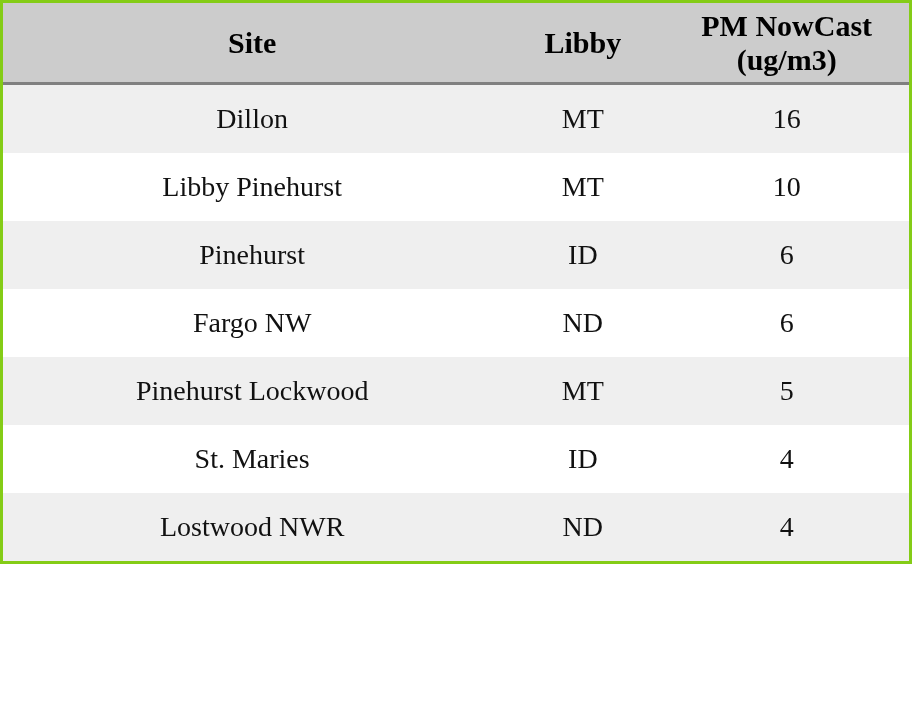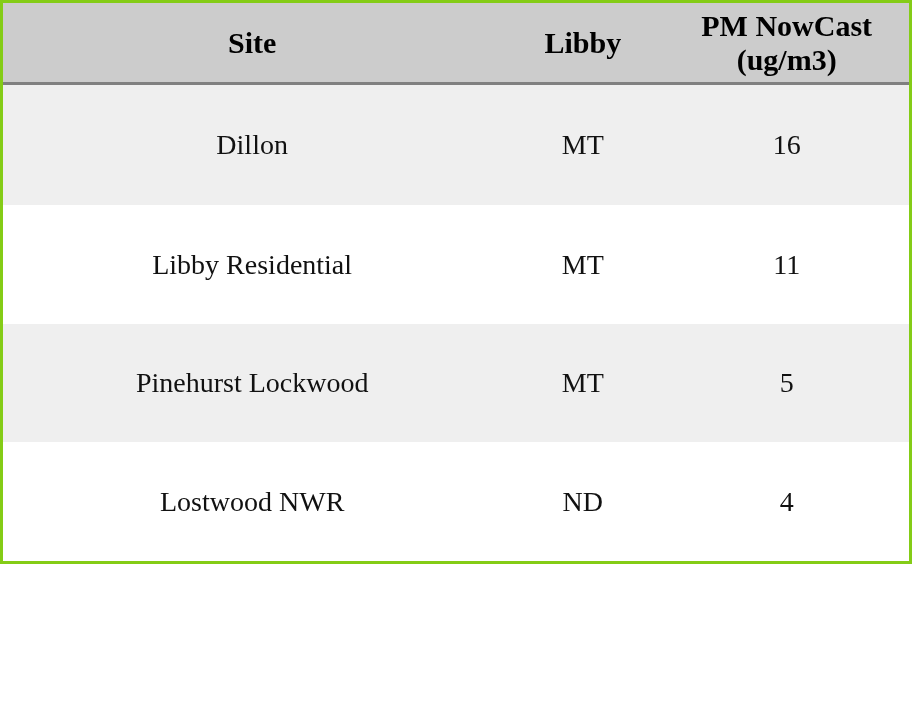--- a/index.html
+++ b/index.html
@@ -75,28 +75,43 @@
         <th>PM NowCast (ug/m3)</th>
       </tr>
     </thead>
     <tbody>
       <tr>
         <td>Dillon</td>
         <td>MT</td>
         <td>16</td>
       </tr>
       <tr>
-        <td>Libby Residential</td>
+        <td>Libby Pinehurst</td>
         <td>MT</td>
-        <td>11</td>
+        <td>10</td>
+      </tr>
+      <tr>
+        <td>Pinehurst</td>
+        <td>ID</td>
+        <td>6</td>
+      </tr>
+      <tr>
+        <td>Fargo NW</td>
+        <td>ND</td>
+        <td>6</td>
       </tr>
       <tr>
         <td>Pinehurst Lockwood</td>
         <td>MT</td>
         <td>5</td>
+      </tr>
+      <tr>
+        <td>St. Maries</td>
+        <td>ID</td>
+        <td>4</td>
       </tr>
       <tr>
         <td>Lostwood NWR</td>
         <td>ND</td>
         <td>4</td>
       </tr>
     </tbody>
   </table>
 </div>
 

